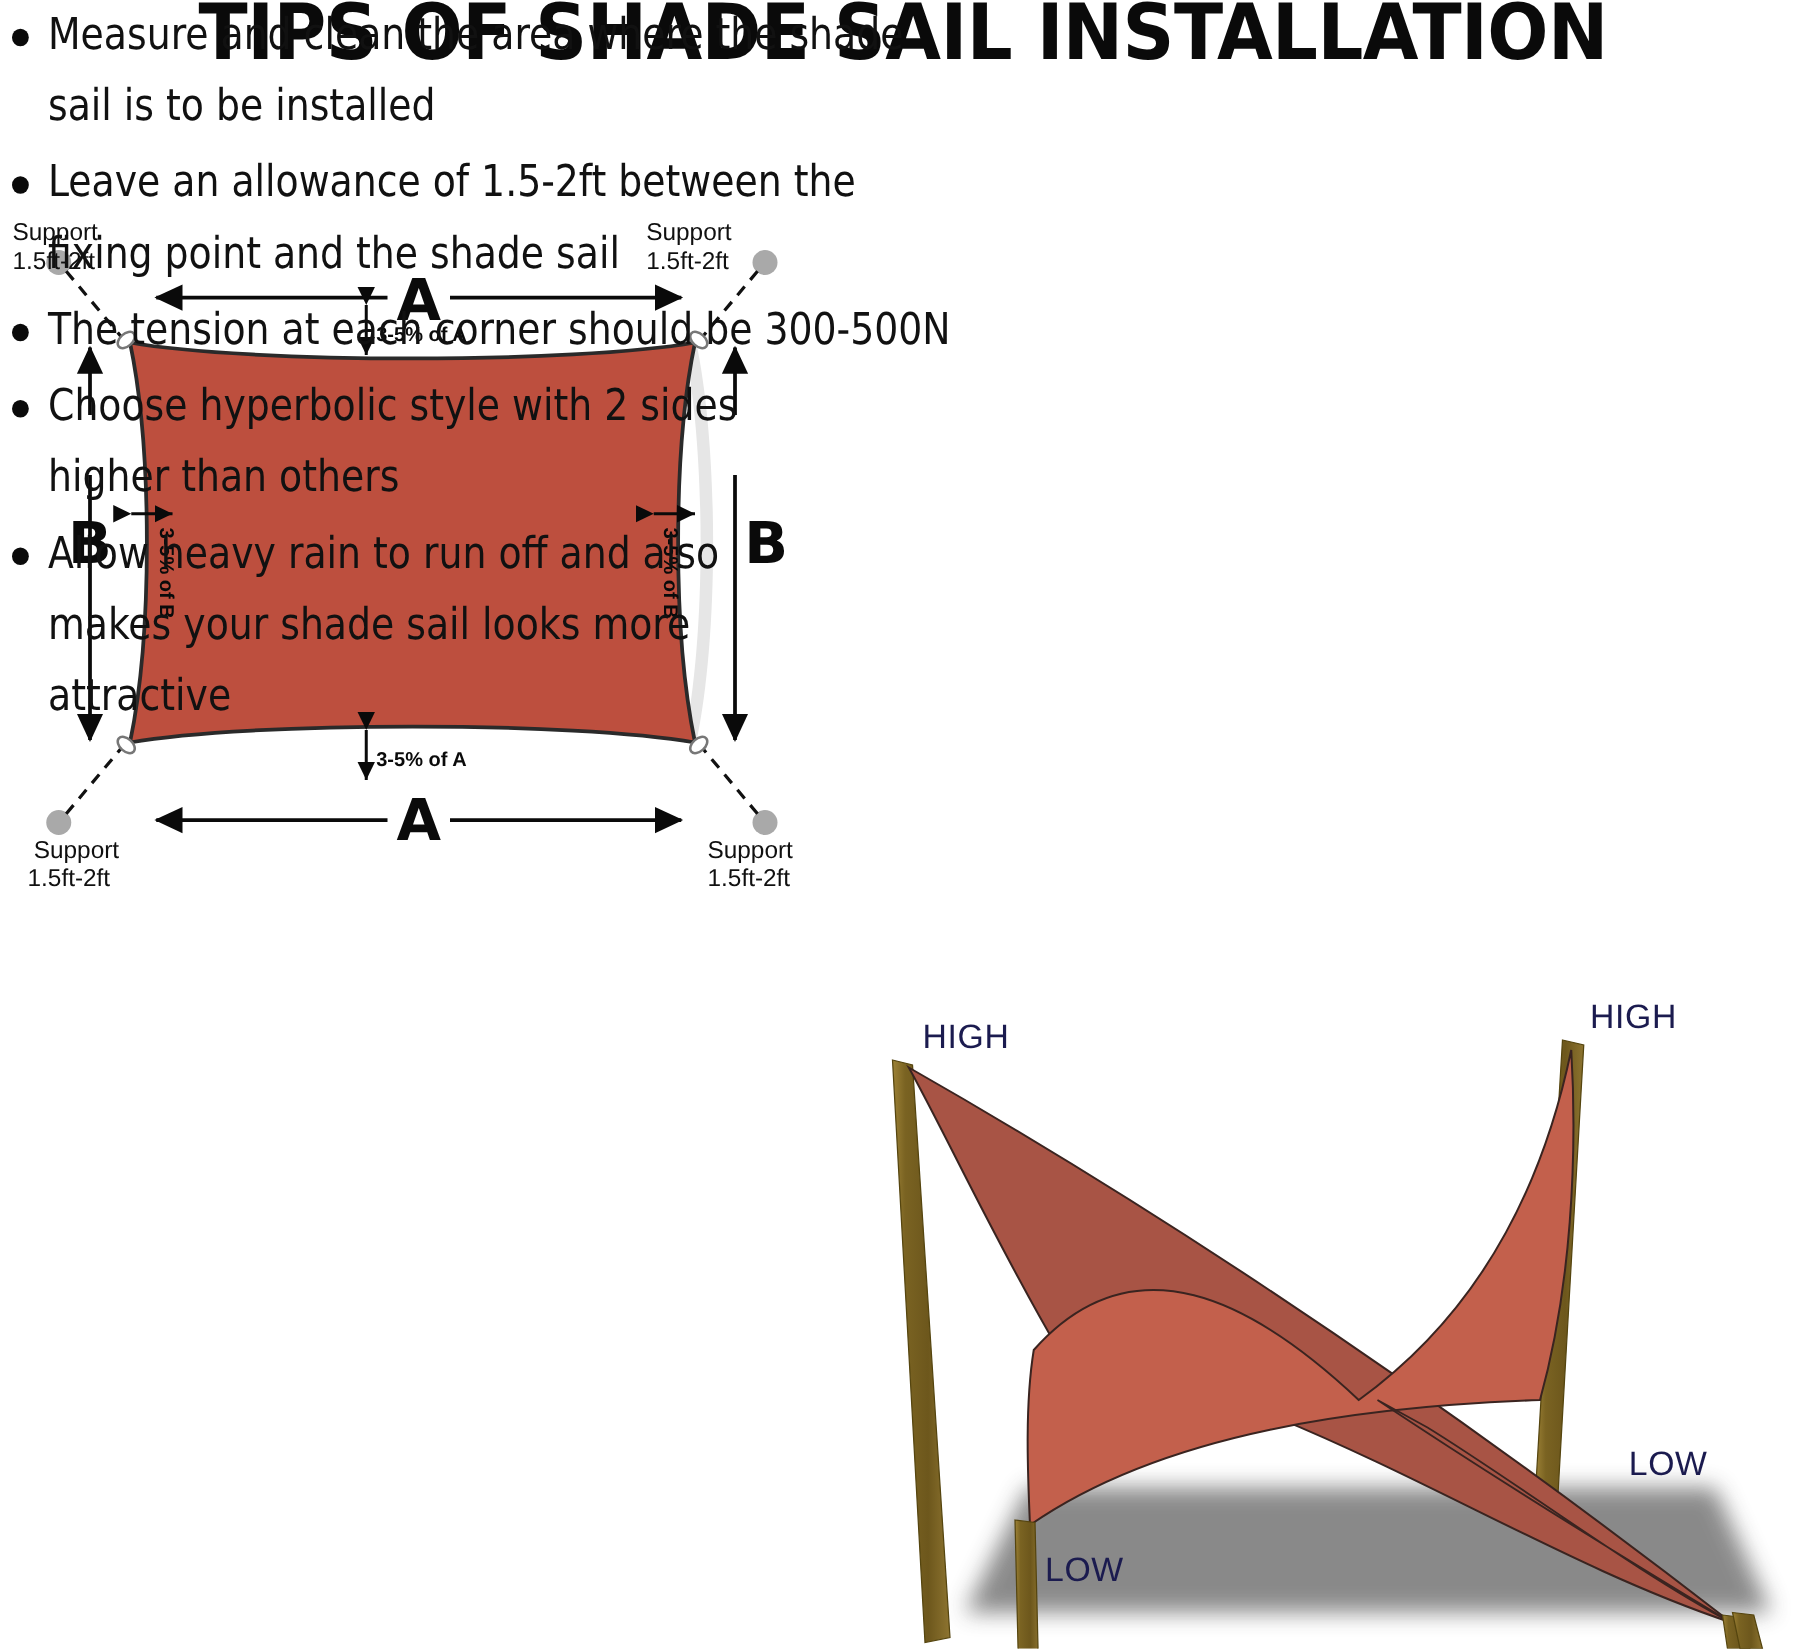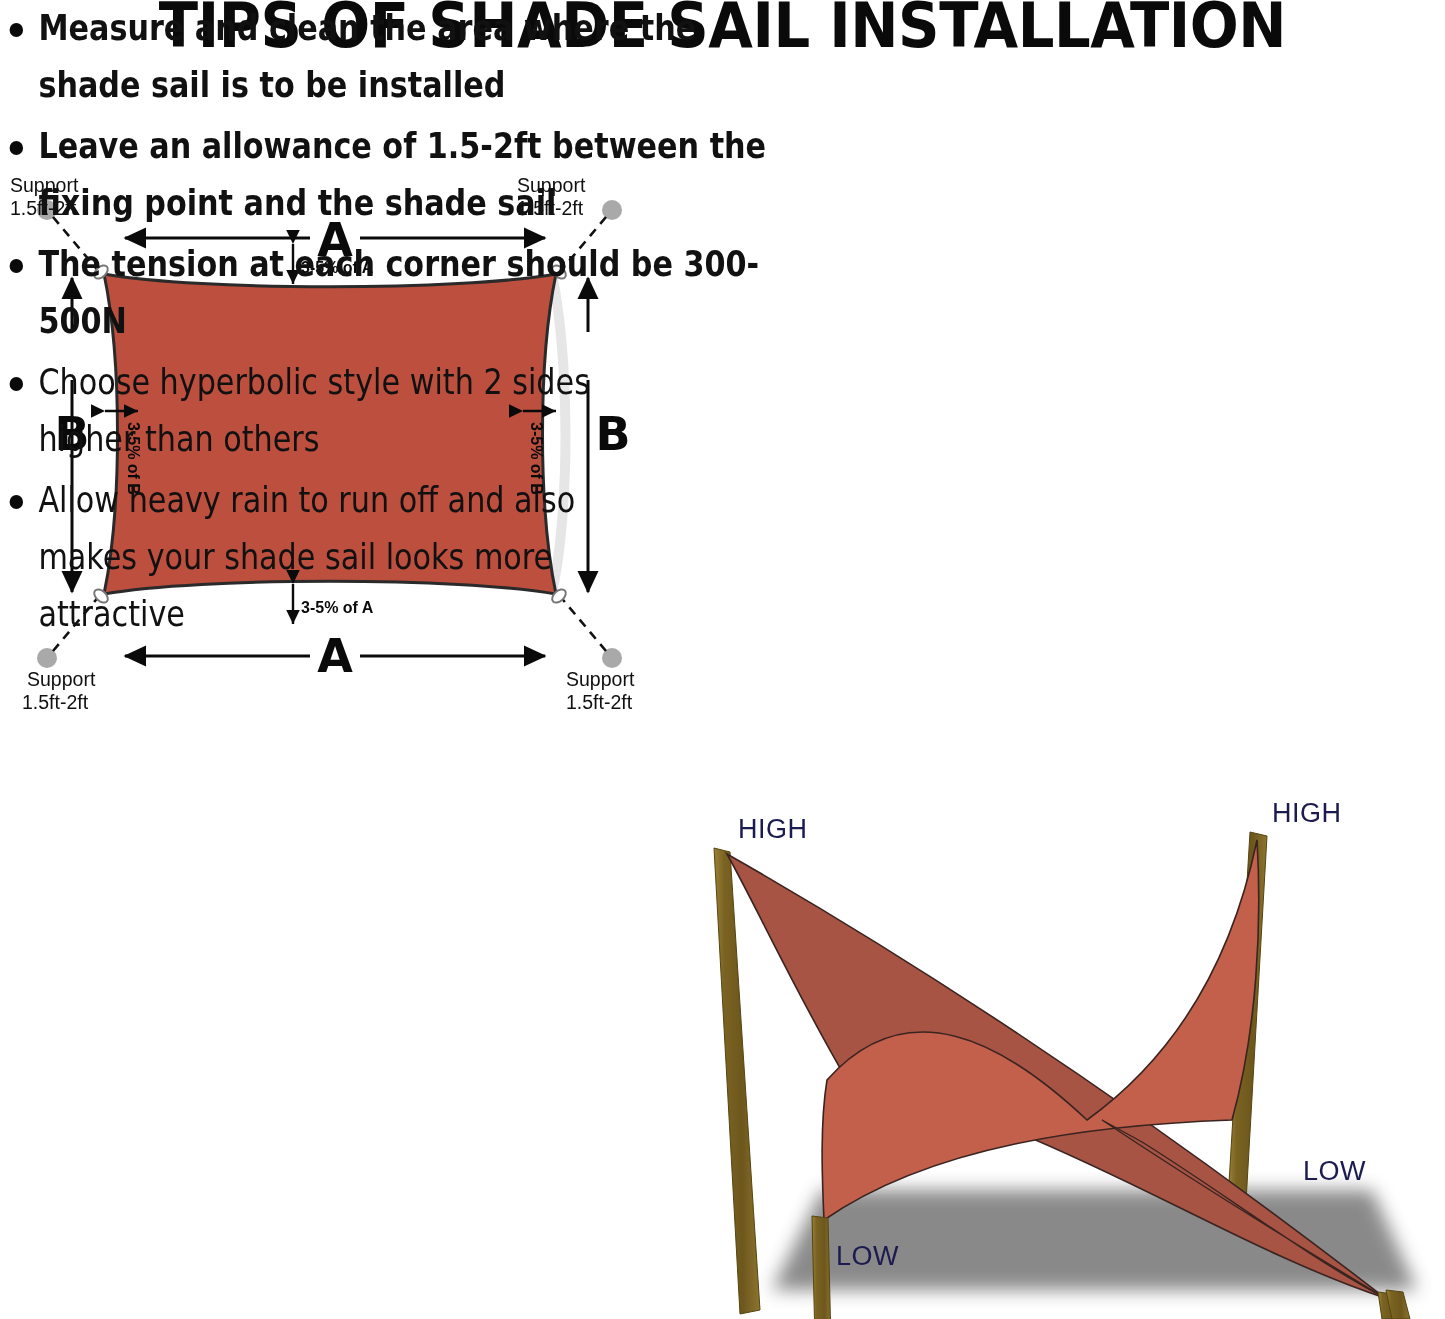--- a/index.html
+++ b/index.html
@@ -85,21 +85,20 @@
     width: 14px;
     height: 14px;
     border-radius: 50%;
     background: #0a0a0a;
   }
 
   #tips-right {
     left: 645px;
     top: 262px;
     width: 800px;
-    font-weight: bold;
   }
   #tips-right li {
     font-size: 35px;
     line-height: 57px;
     transform: scaleX(0.96);
     transform-origin: left center;
   }
   #tips-right li::before { top: 23px; }
 
   #tips-left {

